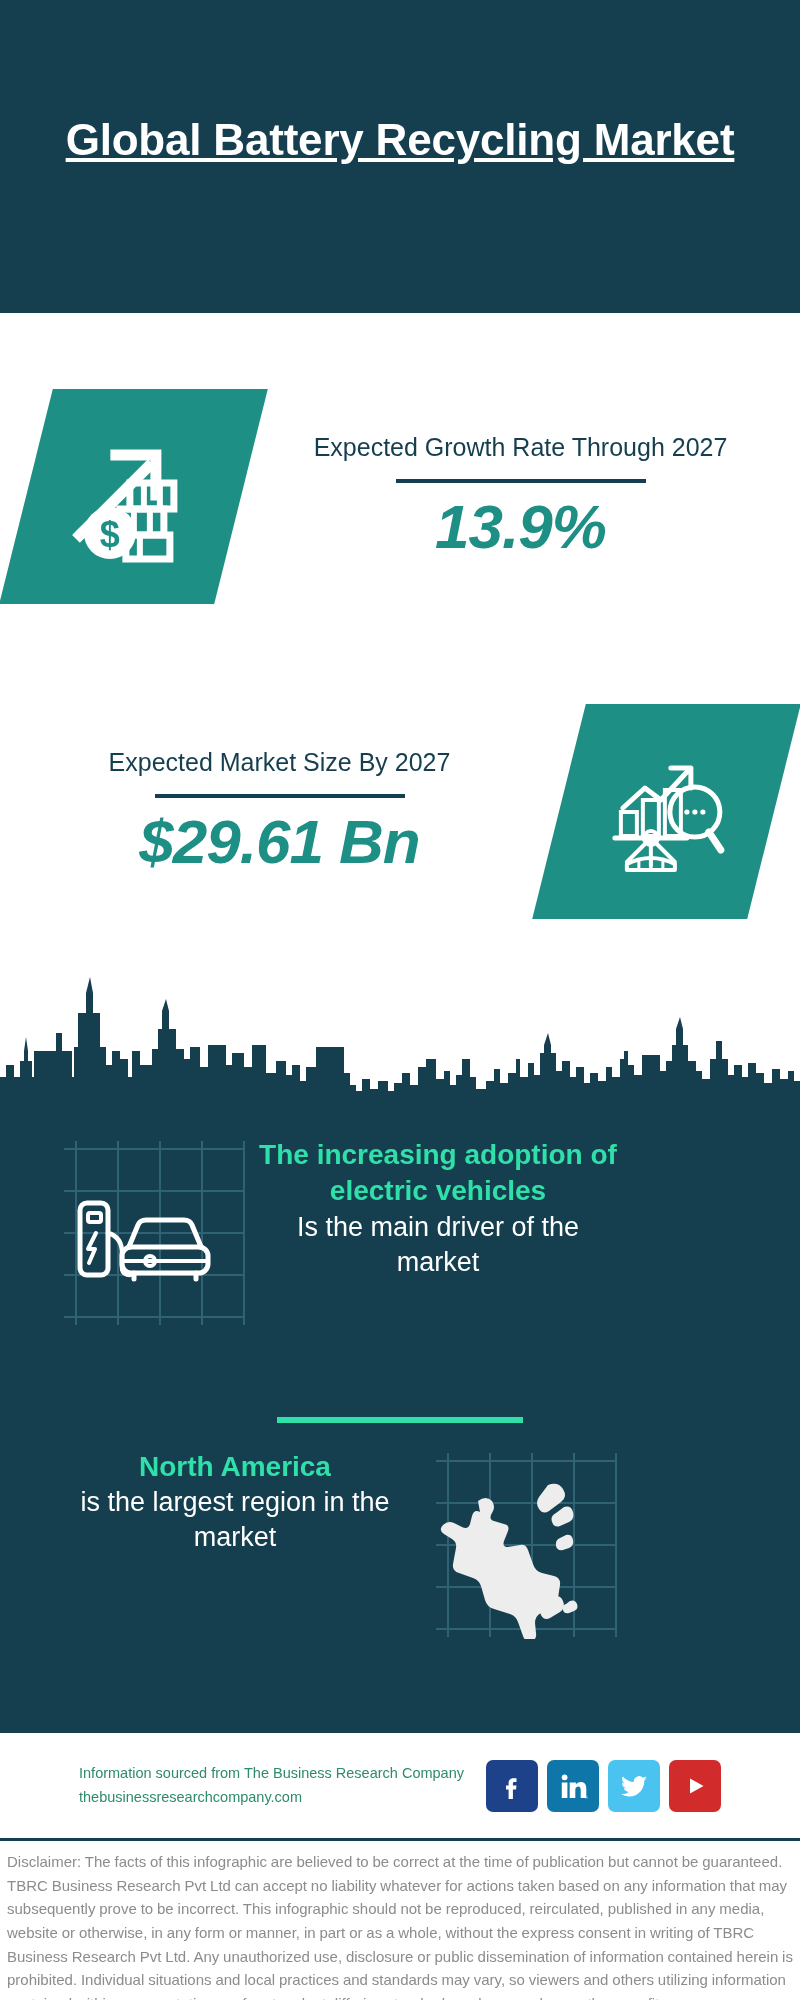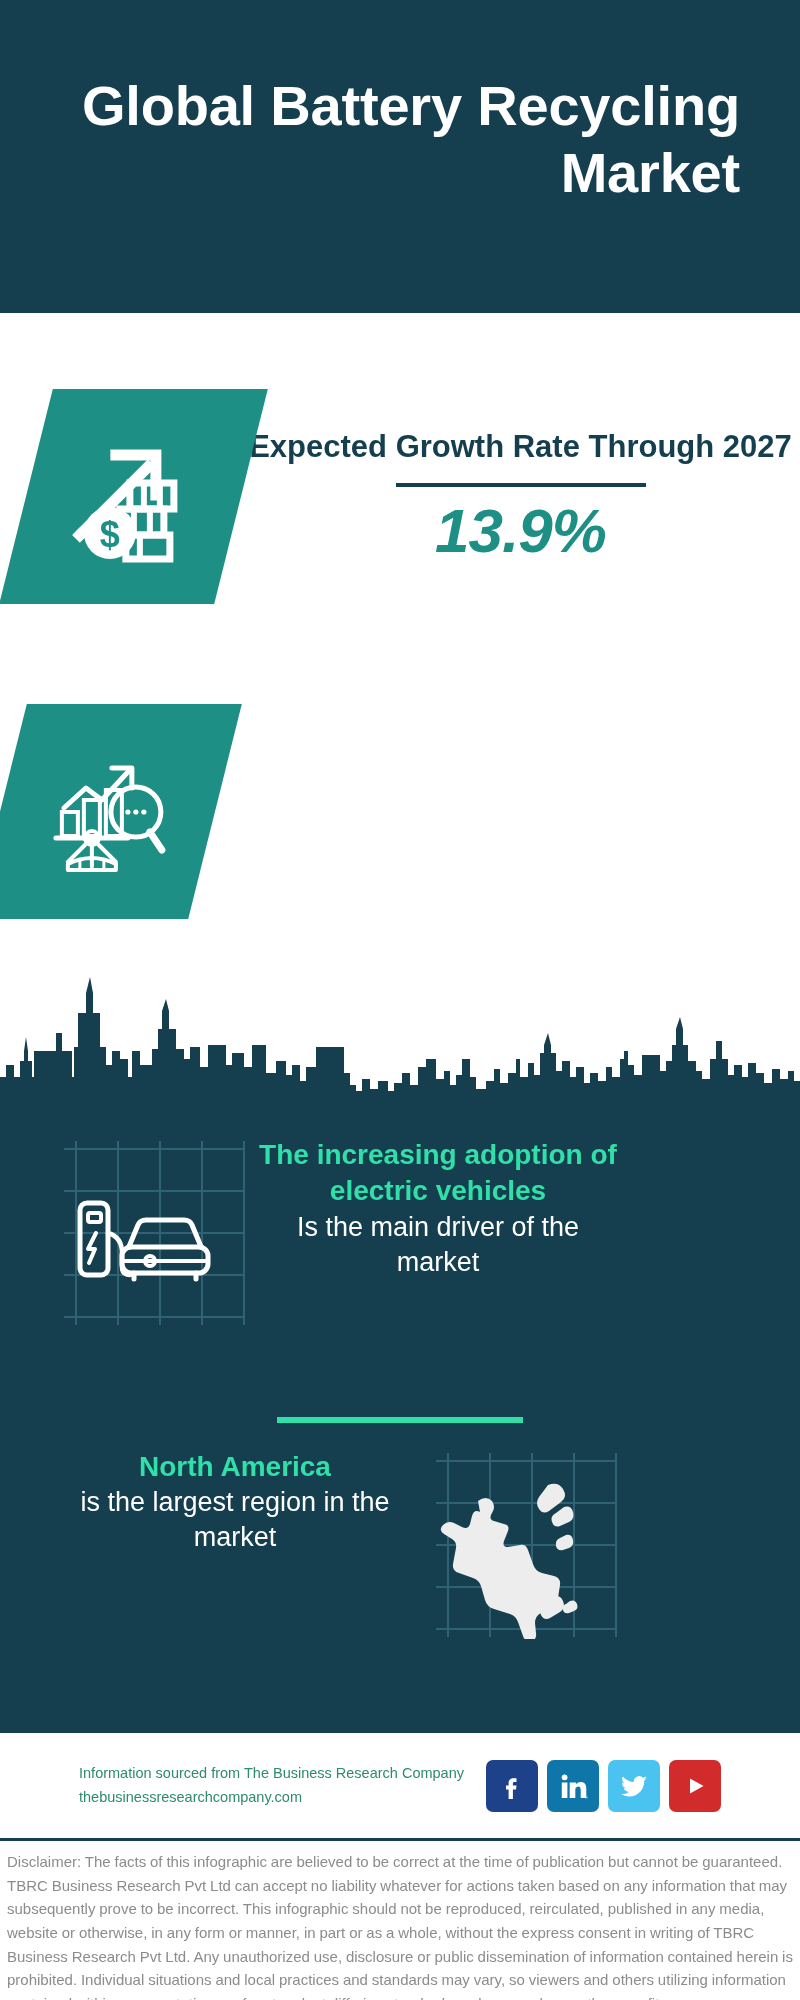--- a/index.html
+++ b/index.html
@@ -13,25 +13,26 @@
 
   
   .header {
     width:800px; height:313px;
     background:#153F4F;
     display:flex; align-items:center; justify-content:center;
     padding:0 60px 34px 60px;
   }
   .header-title {
     color:#ffffff;
-    font-size:56px;
+    font-size:44px;
     font-weight:bold;
     line-height:1.18;
     text-align:right;
     letter-spacing:-0.2px;
+    text-decoration:underline;
   }
 
   
   .stats { width:800px; background:#ffffff; padding-top:18px; }
 
   .stat-row { display:flex; align-items:center; width:800px; }
   .stat-row.first { height:330px; padding-left:26px; }
   .stat-row.second { height:300px; padding-right:26px; }
 
   
@@ -41,22 +42,22 @@
     transform:skewX(-14deg);
     display:flex; align-items:center; justify-content:center;
     flex:0 0 auto;
   }
   .badge-inner { transform:skewX(14deg); display:flex; align-items:center; justify-content:center; }
   .badge-inner svg { display:block; }
 
   .stat-text { flex:1 1 auto; display:flex; flex-direction:column; align-items:center; }
   .stat-label {
     color:#153F4F;
-    font-size:31px;
-    font-weight:bold;
+    font-size:25px;
+    font-weight:normal;
     line-height:1.28;
     text-align:right;
   }
   .stat-rule {
     width:250px; height:4px; background:#153F4F;
     margin:16px 0 10px 0;
   }
   .stat-value {
     color:#1E8F85;
     font-size:62px;
@@ -175,20 +176,25 @@
       </div>
     </div>
     <div class="stat-text">
       <div class="stat-label">Expected Growth Rate Through 2027</div>
       <div class="stat-rule"></div>
       <div class="stat-value">13.9%</div>
     </div>
   </div>
 
   <div class="stat-row second">
+    <div class="stat-text">
+      <div class="stat-label">Expected Market Size By 2027</div>
+      <div class="stat-rule"></div>
+      <div class="stat-value">$29.61 Bn</div>
+    </div>
     <div class="badge">
       <div class="badge-inner">
         <svg width="132" height="132" viewBox="0 0 132 132" aria-hidden="true">
 
           <path d="M22 62 L44 42 L60 54 L86 26" stroke="#ffffff" stroke-width="5" fill="none" stroke-linecap="round" stroke-linejoin="round"></path>
           <path d="M70 22 L90 22 L90 42" stroke="#ffffff" stroke-width="5" fill="none" stroke-linecap="round" stroke-linejoin="round"></path>
 
           <rect x="20" y="66" width="16" height="24" fill="none" stroke="#ffffff" stroke-width="4"></rect>
           <rect x="42" y="54" width="16" height="36" fill="none" stroke="#ffffff" stroke-width="4"></rect>
           <rect x="64" y="44" width="16" height="46" fill="none" stroke="#ffffff" stroke-width="4"></rect>

